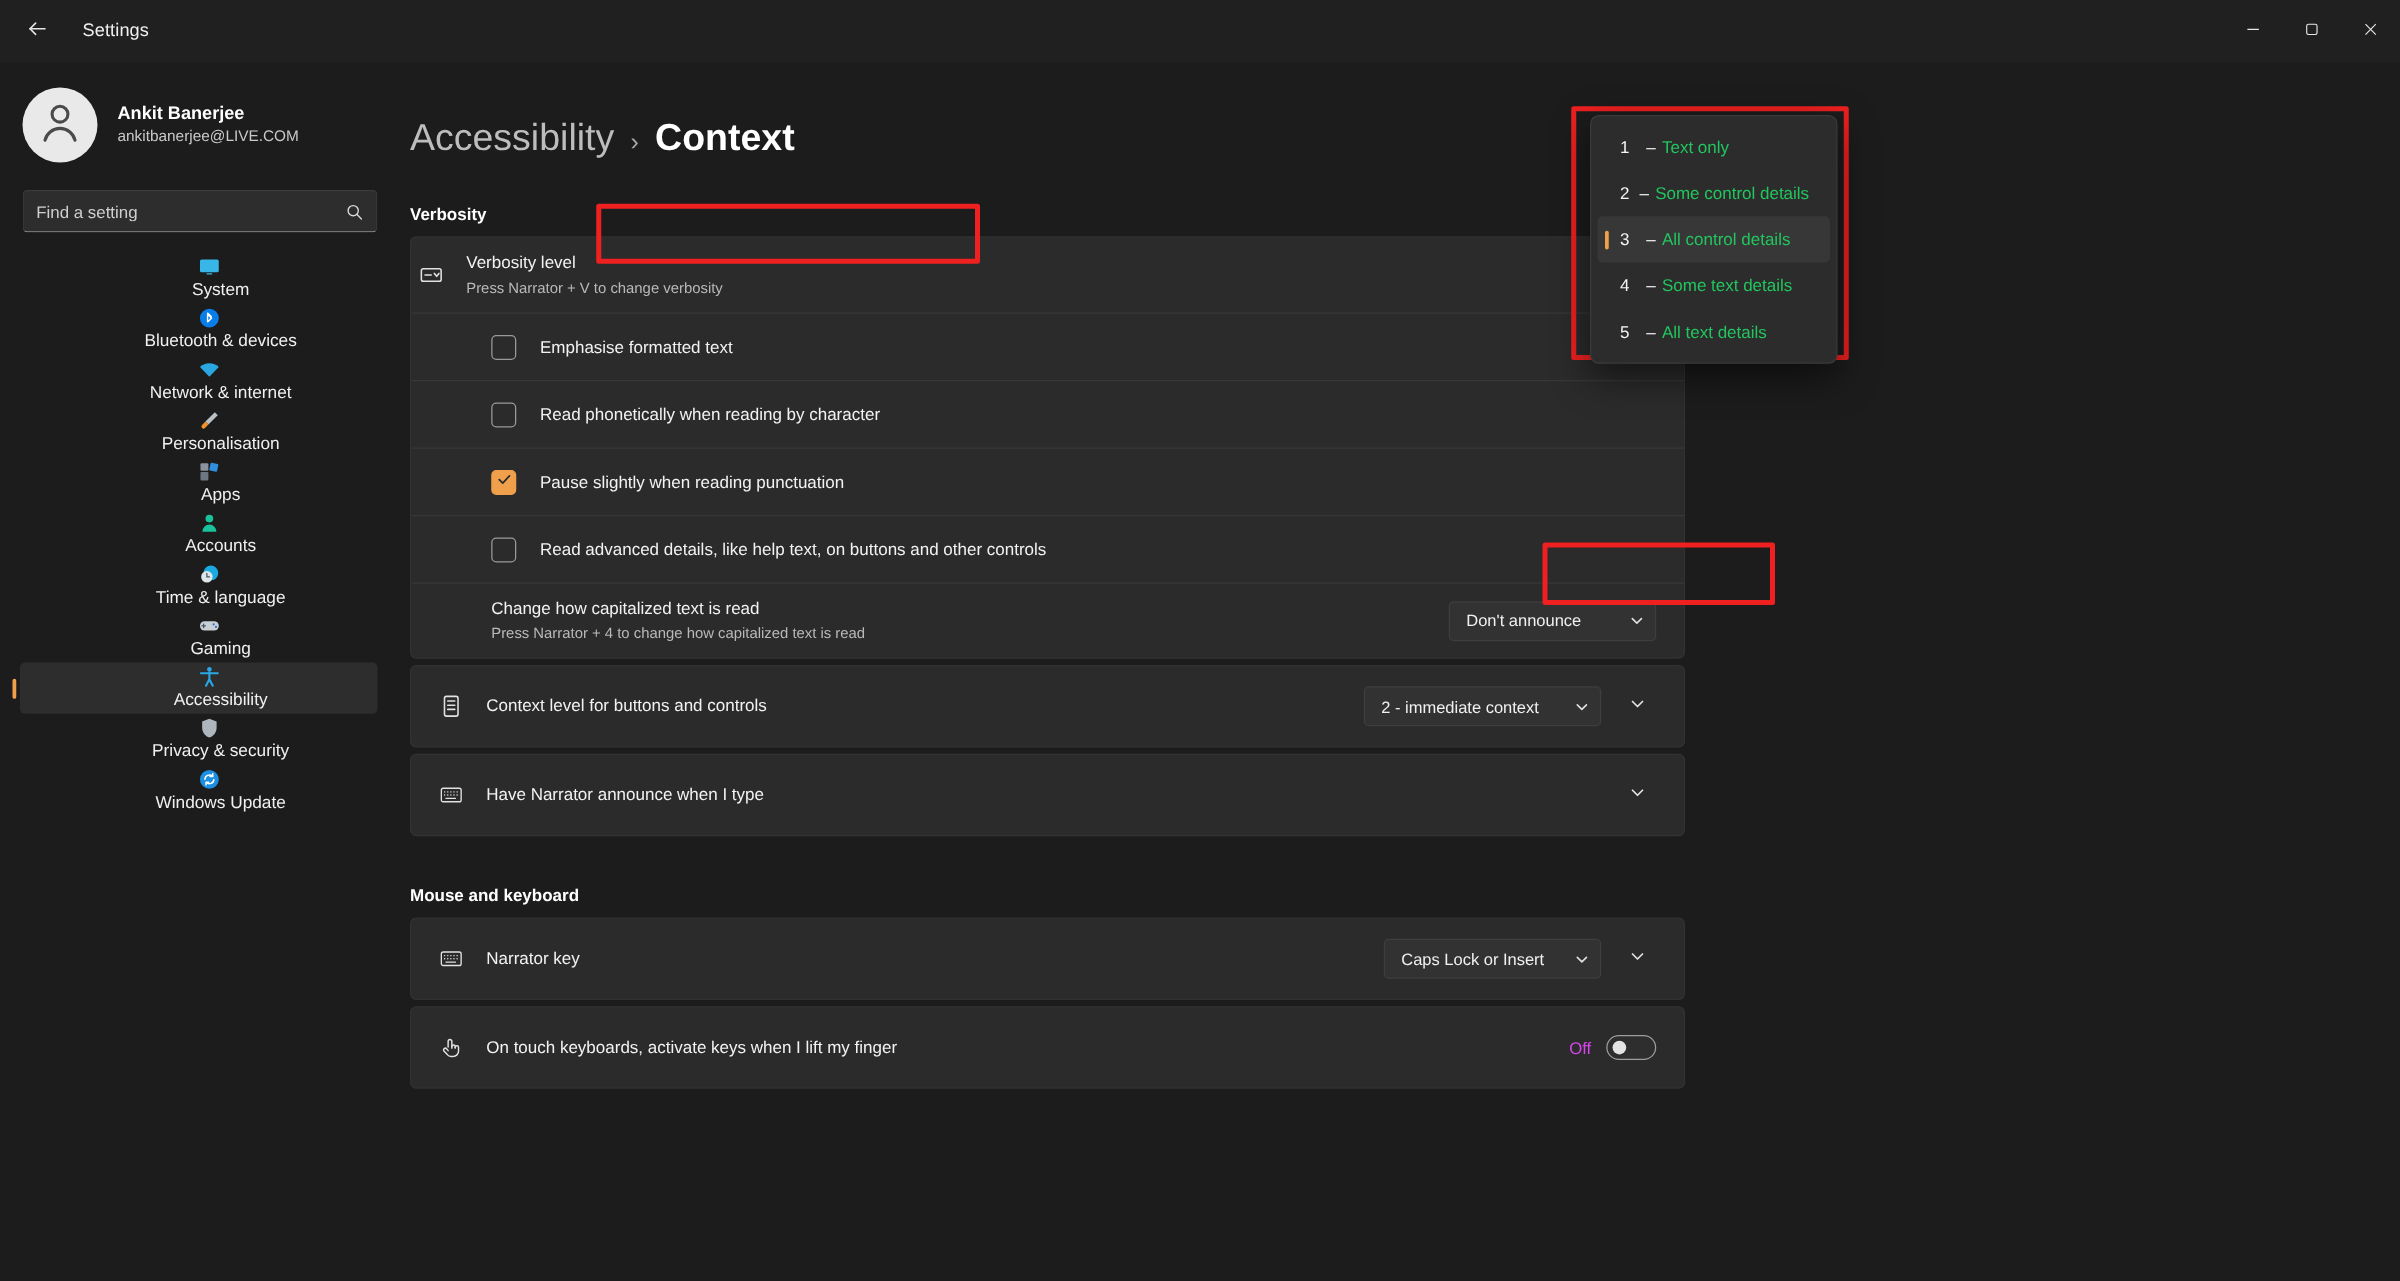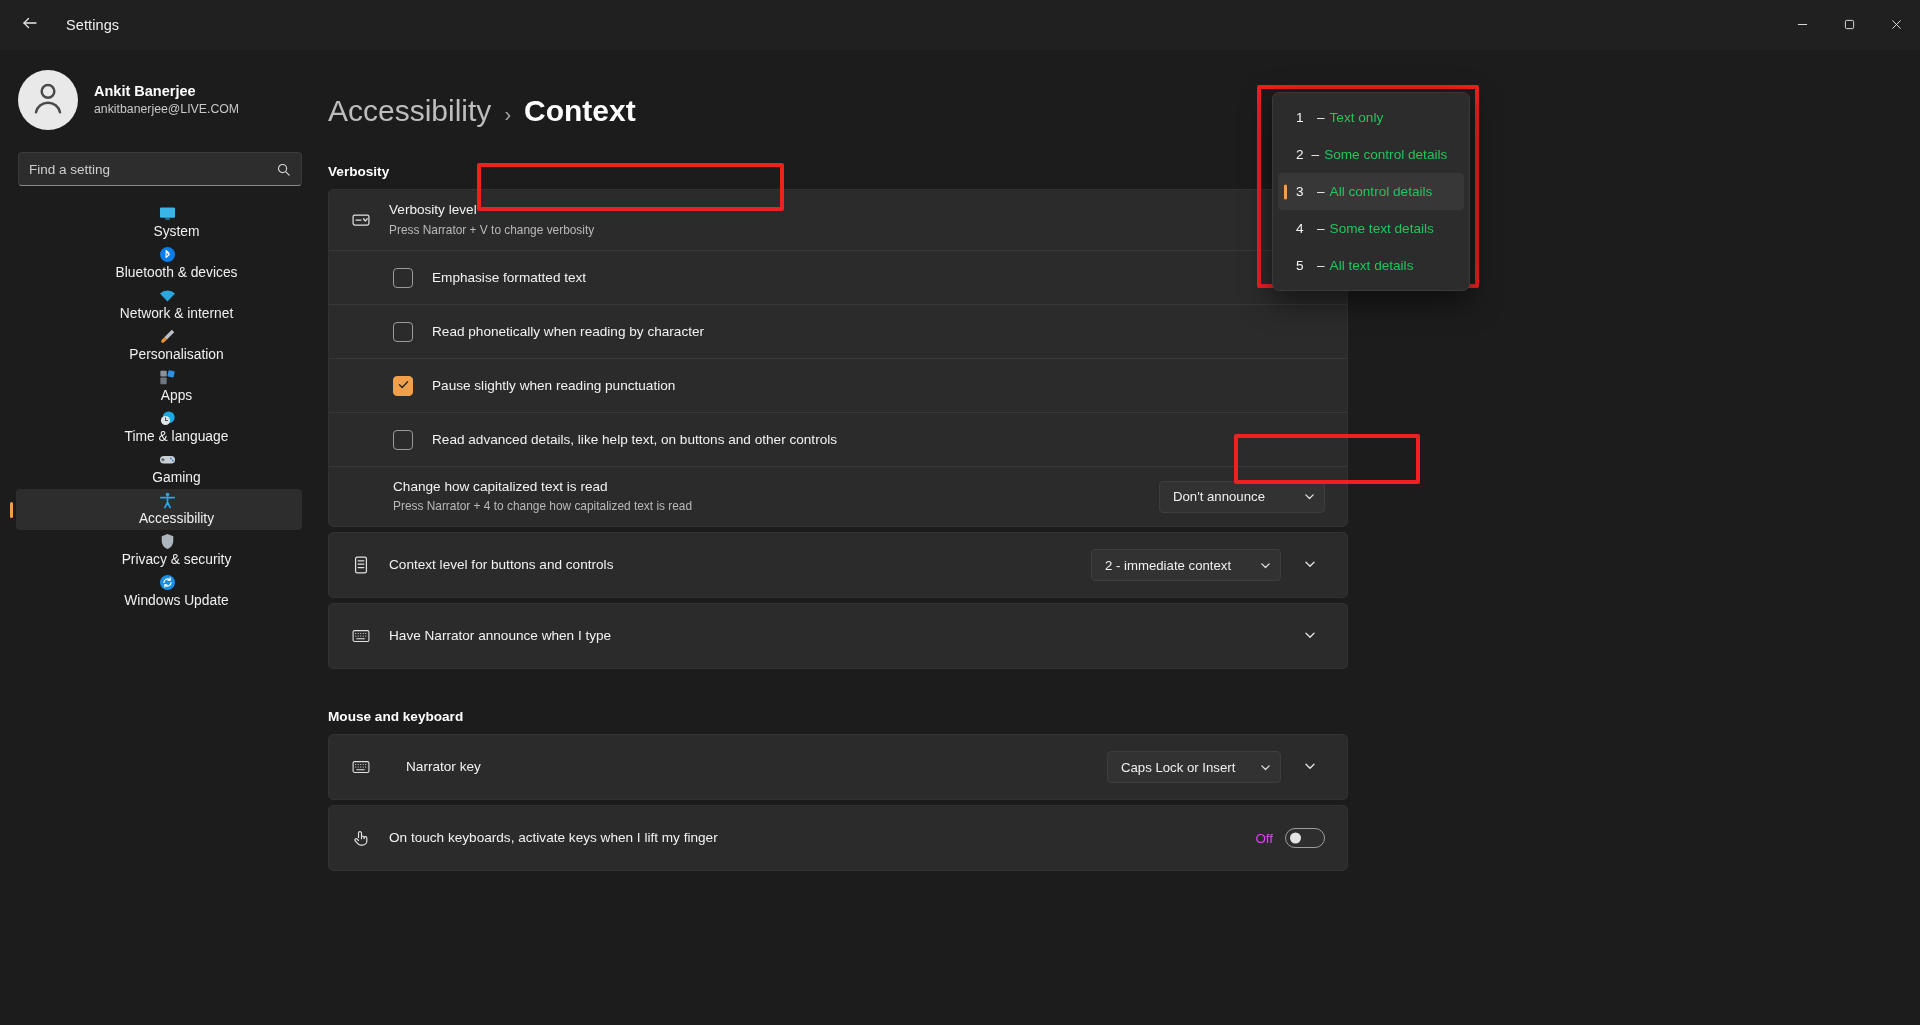--- a/index.html
+++ b/index.html
@@ -312,20 +312,29 @@
               <rect x="3" y="12" width="8" height="8.6" rx="1" fill="#6e7781"></rect>
               <rect x="3" y="3.4" width="8" height="7.4" rx="1" fill="#8b939c"></rect>
               <rect x="12.5" y="3.4" width="8" height="8" rx="1" fill="#2f8fe0" transform="rotate(12 16.5 7.4)"></rect>
             </svg>
           </span>
           <span class="nav-label">Apps</span>
         </div>
         <div class="nav-item">
           <span class="nav-ico">
             <svg viewBox="0 0 24 24">
+              <circle cx="12" cy="7.4" r="3.9" fill="#19c29a"></circle>
+              <path d="M4.9 20.6a7.1 7.1 0 0 1 14.2 0z" fill="#19c29a"></path>
+            </svg>
+          </span>
+          <span class="nav-label">Accounts</span>
+        </div>
+        <div class="nav-item">
+          <span class="nav-ico">
+            <svg viewBox="0 0 24 24">
               <circle cx="13.5" cy="10.5" r="7.5" fill="#1aa9e0"></circle>
               <circle cx="9.5" cy="14.5" r="5.8" fill="#dfe6ea"></circle>
               <path d="M9.5 11v3.6h2.6" fill="none" stroke="#4a5560" stroke-width="1.3" stroke-linecap="round"></path>
             </svg>
           </span>
           <span class="nav-label">Time &amp; language</span>
         </div>
         <div class="nav-item">
           <span class="nav-ico">
             <svg viewBox="0 0 24 24">
@@ -373,21 +382,21 @@
       <div id="breadcrumb" style="margin-left:0;">
         <span id="bc-parent">Accessibility</span>
         <span id="bc-sep">›</span>
         <span id="bc-current">Context</span>
       </div>
 
       <div class="section-head">Verbosity</div>
 
       <div class="card">
 
-        <div class="row tall" style="padding-left:18px;">
+        <div class="row tall" style="padding-left:2px;">
           <div class="row-ico">
             <svg viewBox="0 0 24 24" fill="none" stroke="currentColor" stroke-width="1.5" stroke-linecap="round" stroke-linejoin="round">
               <rect x="2.5" y="6" width="19" height="12" rx="2"></rect>
               <line x1="6" y1="12" x2="12" y2="12"></line>
               <polyline points="15,10.5 17.2,13.3 19.4,10.5"></polyline>
             </svg>
           </div>
           <div class="row-body">
             <div class="row-title">Verbosity level</div>
             <div class="row-sub">Press Narrator + V to change verbosity</div>
@@ -497,21 +506,21 @@
                   </svg>
               </span>
             </div>
           </div>
         </div>
       </div>
 
       <div class="section-head" style="margin-top:40px;">Mouse and keyboard</div>
 
       <div class="card">
-        <div class="row" style="min-height:64px;gap:17px;">
+        <div class="row" style="min-height:64px;">
           <div class="row-ico">
             <svg viewBox="0 0 24 24" fill="none" stroke="currentColor" stroke-width="1.3" stroke-linecap="round">
               <rect x="2.5" y="5.5" width="19" height="13" rx="1.8"></rect>
               <line x1="5.6" y1="9" x2="5.7" y2="9"></line>
                 <line x1="8.6" y1="9" x2="8.7" y2="9"></line>
               <line x1="11.6" y1="9" x2="11.7" y2="9"></line>
                 <line x1="14.6" y1="9" x2="14.7" y2="9"></line>
               <line x1="17.6" y1="9" x2="17.7" y2="9"></line>
               <line x1="5.6" y1="12" x2="5.7" y2="12"></line>
                 <line x1="8.6" y1="12" x2="8.7" y2="12"></line>

